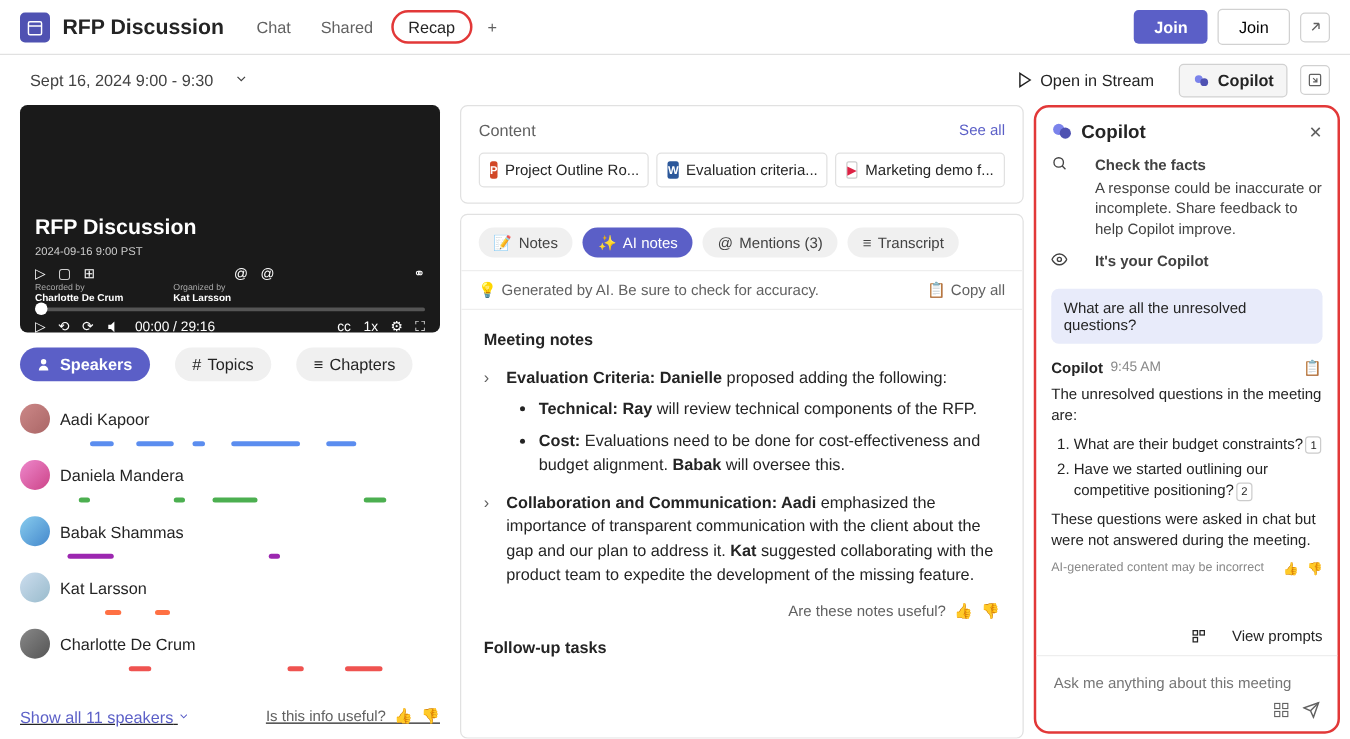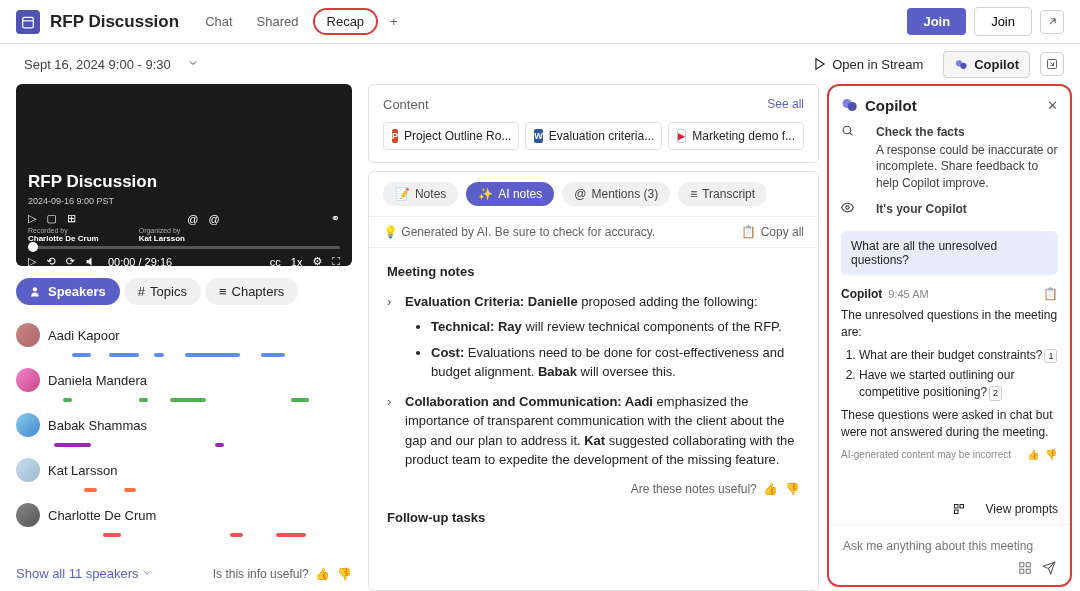--- a/index.html
+++ b/index.html
@@ -38,37 +38,37 @@
 .video-icons-row { display: flex; justify-content: space-between; margin-top: 6px; font-size: 11px; }
 .vi-group { display: flex; gap: 10px; align-items: center; }
 .rec-line { display: flex; gap: 40px; font-size: 7px; color: #aaa; margin-top: 2px; }
 .rec-line span b { color: #fff; display: block; font-size: 8px; }
 .progress-track { height: 3px; background: #555; border-radius: 2px; margin-top: 3px; position: relative; }
 .progress-dot { width: 10px; height: 10px; background: #fff; border-radius: 50%; position: absolute; left: 0; top: -4px; }
 .controls-row { display: flex; align-items: center; gap: 10px; margin-top: 6px; font-size: 11px; }
 .time-text { font-size: 11px; }
 
 
-.speaker-tabs { display: flex; gap: 4px; margin: 12px 0; }
+.speaker-tabs { display: flex; gap: 20px; margin: 12px 0; }
 .pill { padding: 6px 14px; border-radius: 20px; background: #f0f0f0; font-size: 13px; cursor: pointer; display: flex; align-items: center; gap: 5px; }
 .pill.active { background: #5b5fc7; color: #fff; font-weight: 600; }
 
 
 .speaker-list { flex: 1; overflow-y: auto; }
 .speaker-row { display: flex; align-items: center; gap: 8px; padding: 6px 0; }
 .avatar { width: 24px; height: 24px; border-radius: 50%; background: linear-gradient(135deg, #c88 0%, #a66 100%); }
 .avatar.a2 { background: linear-gradient(135deg, #e8c 0%, #c48 100%); }
 .avatar.a3 { background: linear-gradient(135deg, #8ce 0%, #48c 100%); }
 .avatar.a4 { background: linear-gradient(135deg, #cde 0%, #9bc 100%); }
 .avatar.a5 { background: linear-gradient(135deg, #888 0%, #555 100%); }
 .speaker-name { font-size: 13px; }
 .speaker-bar { height: 7px; margin-left: 32px; margin-top: -2px; margin-bottom: 4px; position: relative; }
 .seg { position: absolute; height: 4px; border-radius: 2px; top: 2px; }
 
-.show-all-row { display: flex; align-items: center; padding: 10px 0; font-size: 13px; }
+.show-all-row { display: flex; align-items: flex-start; padding: 10px 0; font-size: 13px; text-decoration: underline; }
 .show-all { color: #5b5fc7; cursor: pointer; }
 .useful-text { margin-left: auto; color: #616161; font-size: 12px; }
 
 
 .content-card { border: 1px solid #e1e1e1; border-radius: 6px; padding: 12px 14px; margin-bottom: 8px; }
 .content-header { display: flex; justify-content: space-between; margin-bottom: 10px; }
 .content-title { font-size: 13px; color: #616161; }
 .see-all { color: #5b5fc7; font-size: 12px; cursor: pointer; }
 .file-chips { display: flex; gap: 6px; }
 .file-chip { flex: 1; border: 1px solid #e1e1e1; border-radius: 4px; padding: 6px 8px; display: flex; align-items: center; gap: 6px; font-size: 12px; overflow: hidden; white-space: nowrap; text-overflow: ellipsis; cursor: pointer; }

